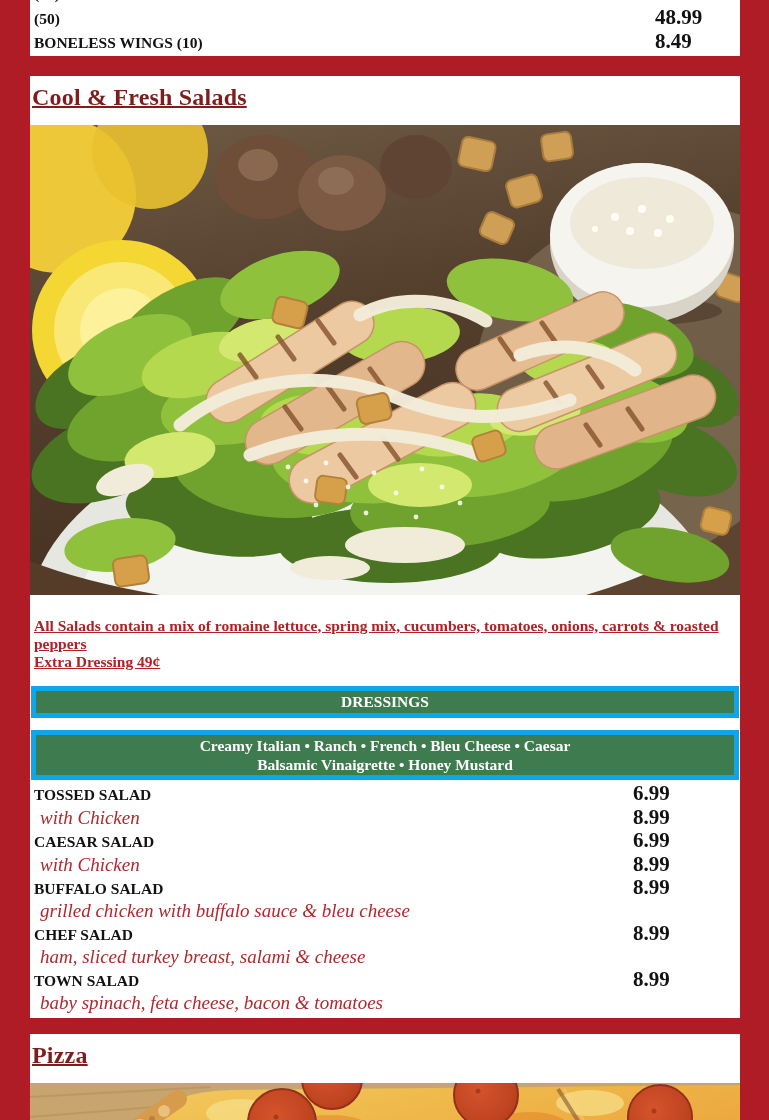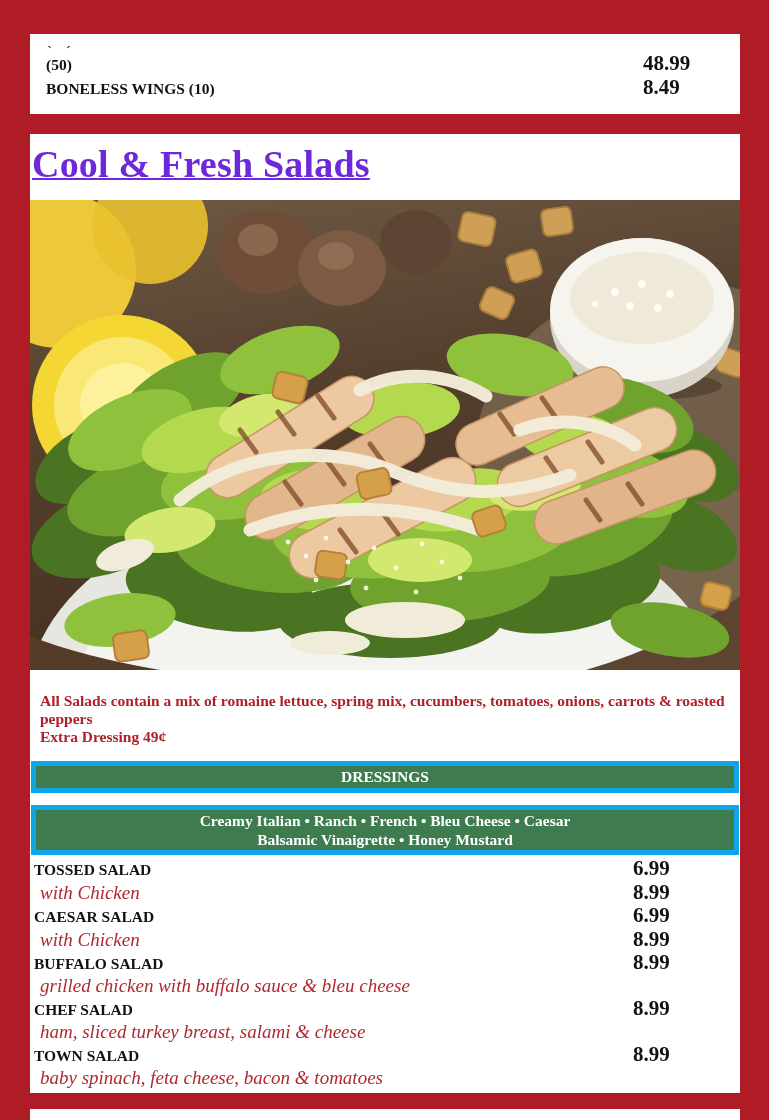--- a/index.html
+++ b/index.html
@@ -14,41 +14,41 @@
   
   .menu-row{display:flex;align-items:baseline;line-height:22px;}
   .menu-row .name{flex:1;font-weight:bold;font-size:15.5px;color:#121212;padding-left:4px;
     white-space:nowrap;overflow:hidden;}
   .menu-row .price{font-weight:bold;font-size:21px;color:#121212;}
   .menu-row.desc .name{font-weight:normal;font-style:italic;font-size:19px;color:#b0292f;padding-left:10px;}
   .wings .price{width:85px;}
   .salad-menu .price{width:107px;}
 
   
-  .wings{padding:12px;margin-top:34px;}
+  .wings{padding:0;}
   .clipped-row{height:5px;overflow:hidden;}
   .clipped-row .inner{display:block;margin-top:-17px;font-weight:bold;font-size:15.5px;
     color:#121212;padding-left:4px;line-height:22px;}
   .wings-rows{padding:1px 0 2px 0;}
 
   
   .section-head{padding:8px 0 14px 2px;}
   .section-head a{
-    color:#6d28d9;font-weight:bold;font-size:38px;text-decoration:underline;
+    color:#7f1d1d;font-weight:bold;font-size:24px;text-decoration:underline;
     text-decoration-thickness:2px;letter-spacing:.2px;
   }
 
   
   .photo{display:block;width:710px;overflow:hidden;line-height:0;}
   .photo svg{display:block;}
   .salad-photo{height:470px;}
   .pizza-photo{height:95px;}
 
   
-  .note{padding:6px 0 0 10px;color:#b02027;font-weight:bold;font-size:15.5px;line-height:18px;}
+  .note{padding:6px 0 0 4px;color:#b02027;font-weight:bold;font-size:15.5px;line-height:18px;text-decoration:underline;}
   .note .l2{display:block;}
 
   
   .greenbar{
     margin:0 1px;background:#3e7b4e;border:5px solid #0ea5e9;color:#ffffff;
     font-weight:bold;font-size:15.5px;text-align:center;
   }
   .bar1{margin-top:15px;line-height:22px;}
   .bar2{margin-top:12px;line-height:19px;padding:1px 0;}
 

